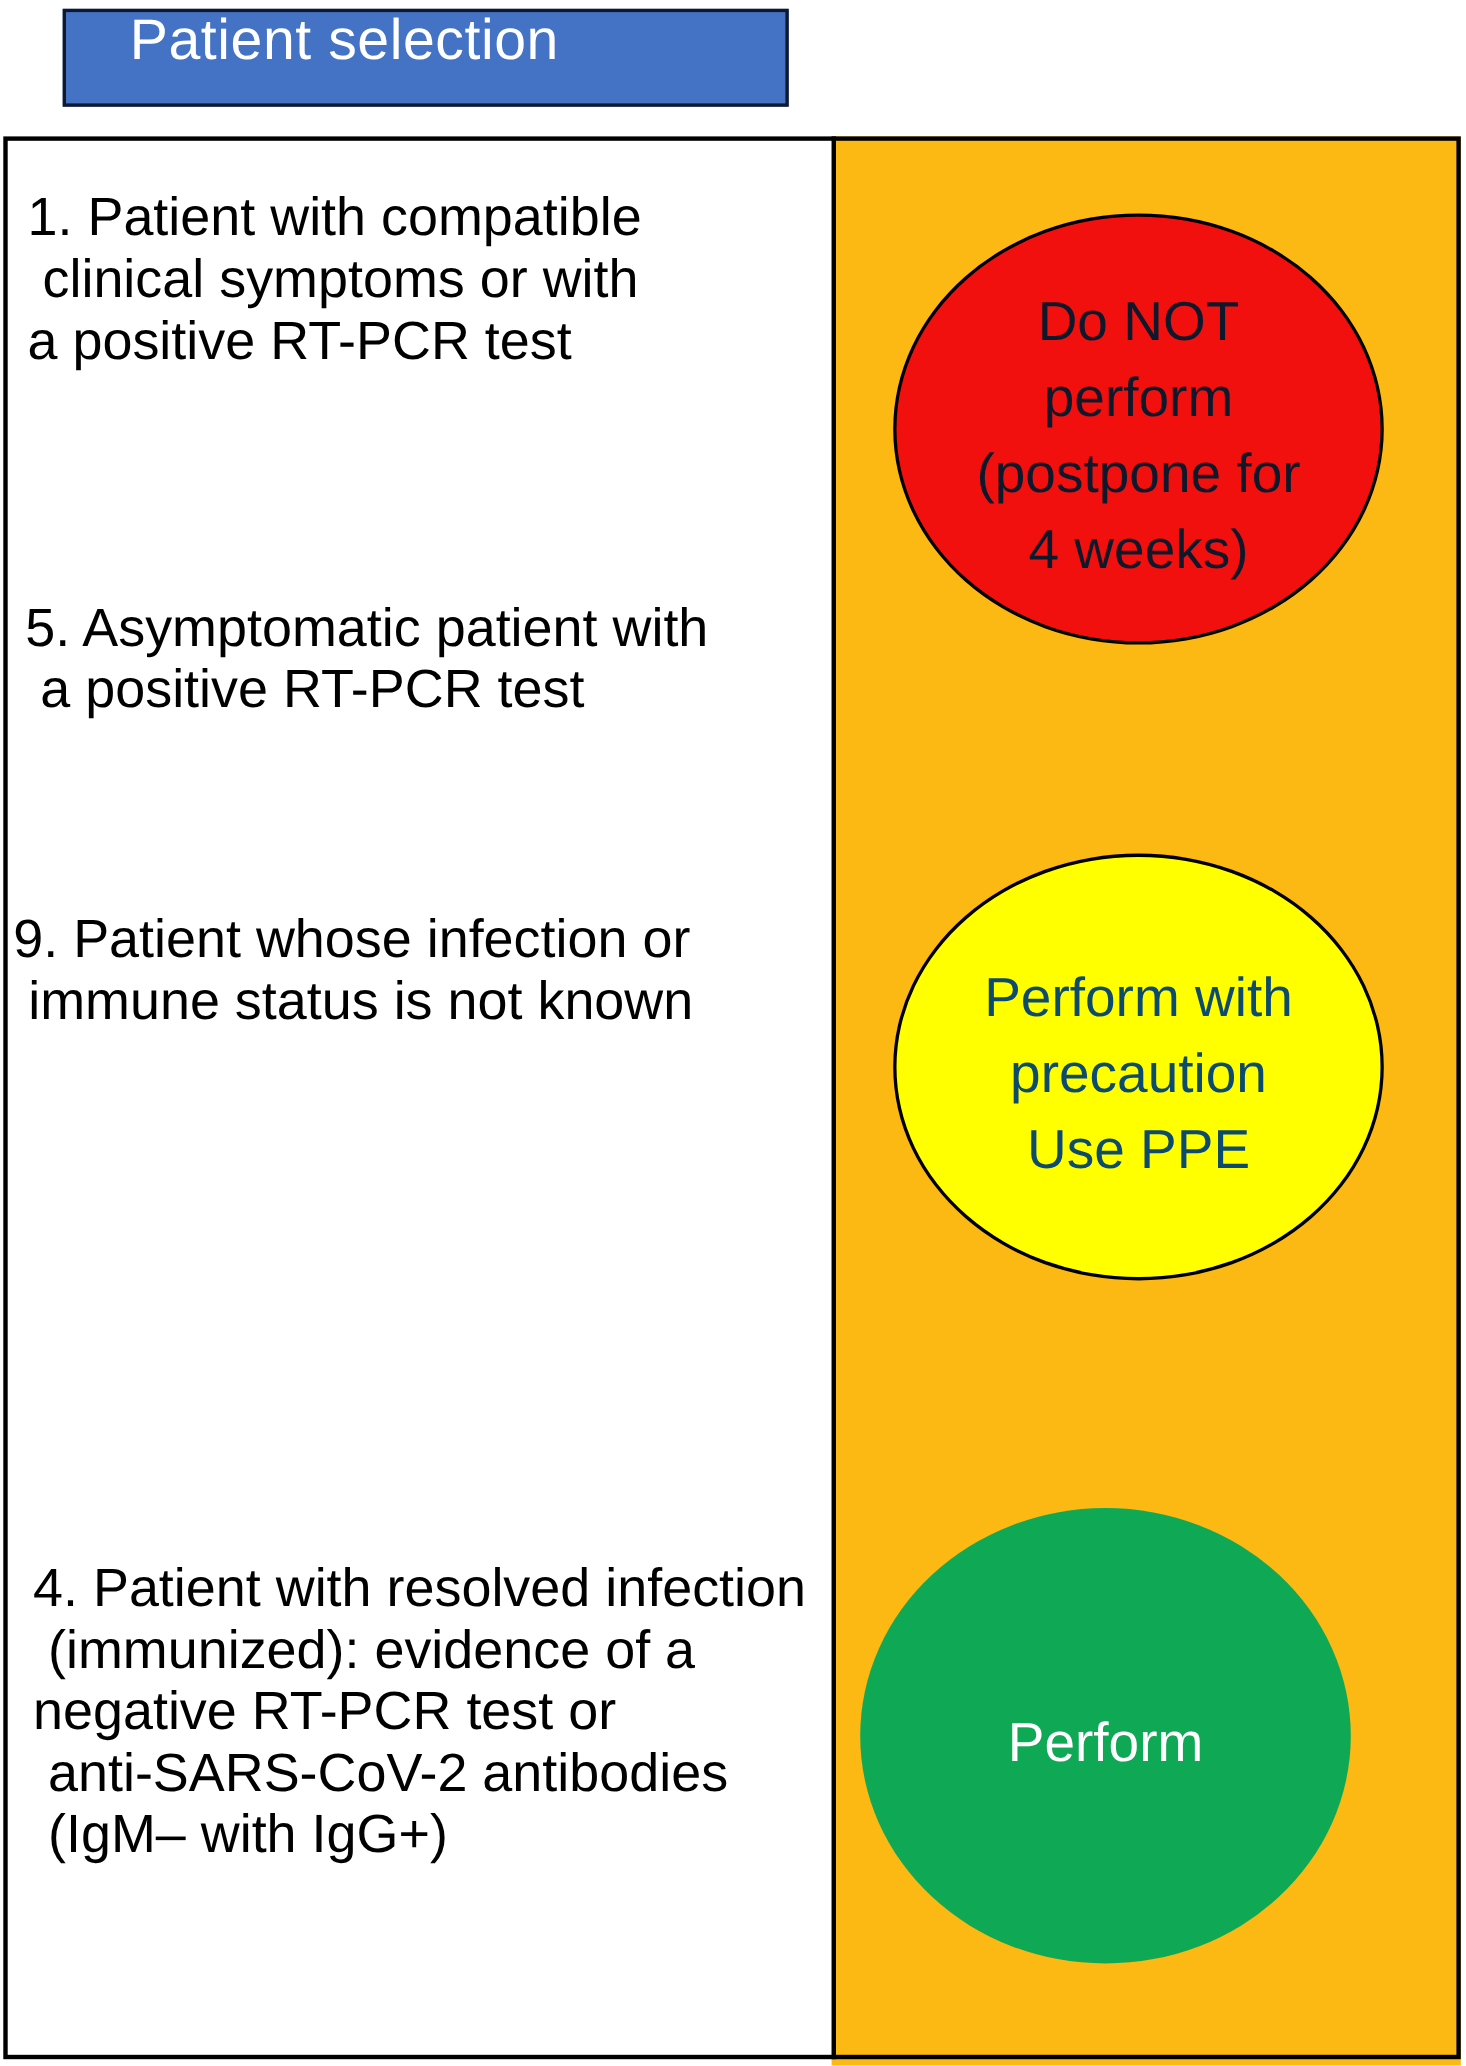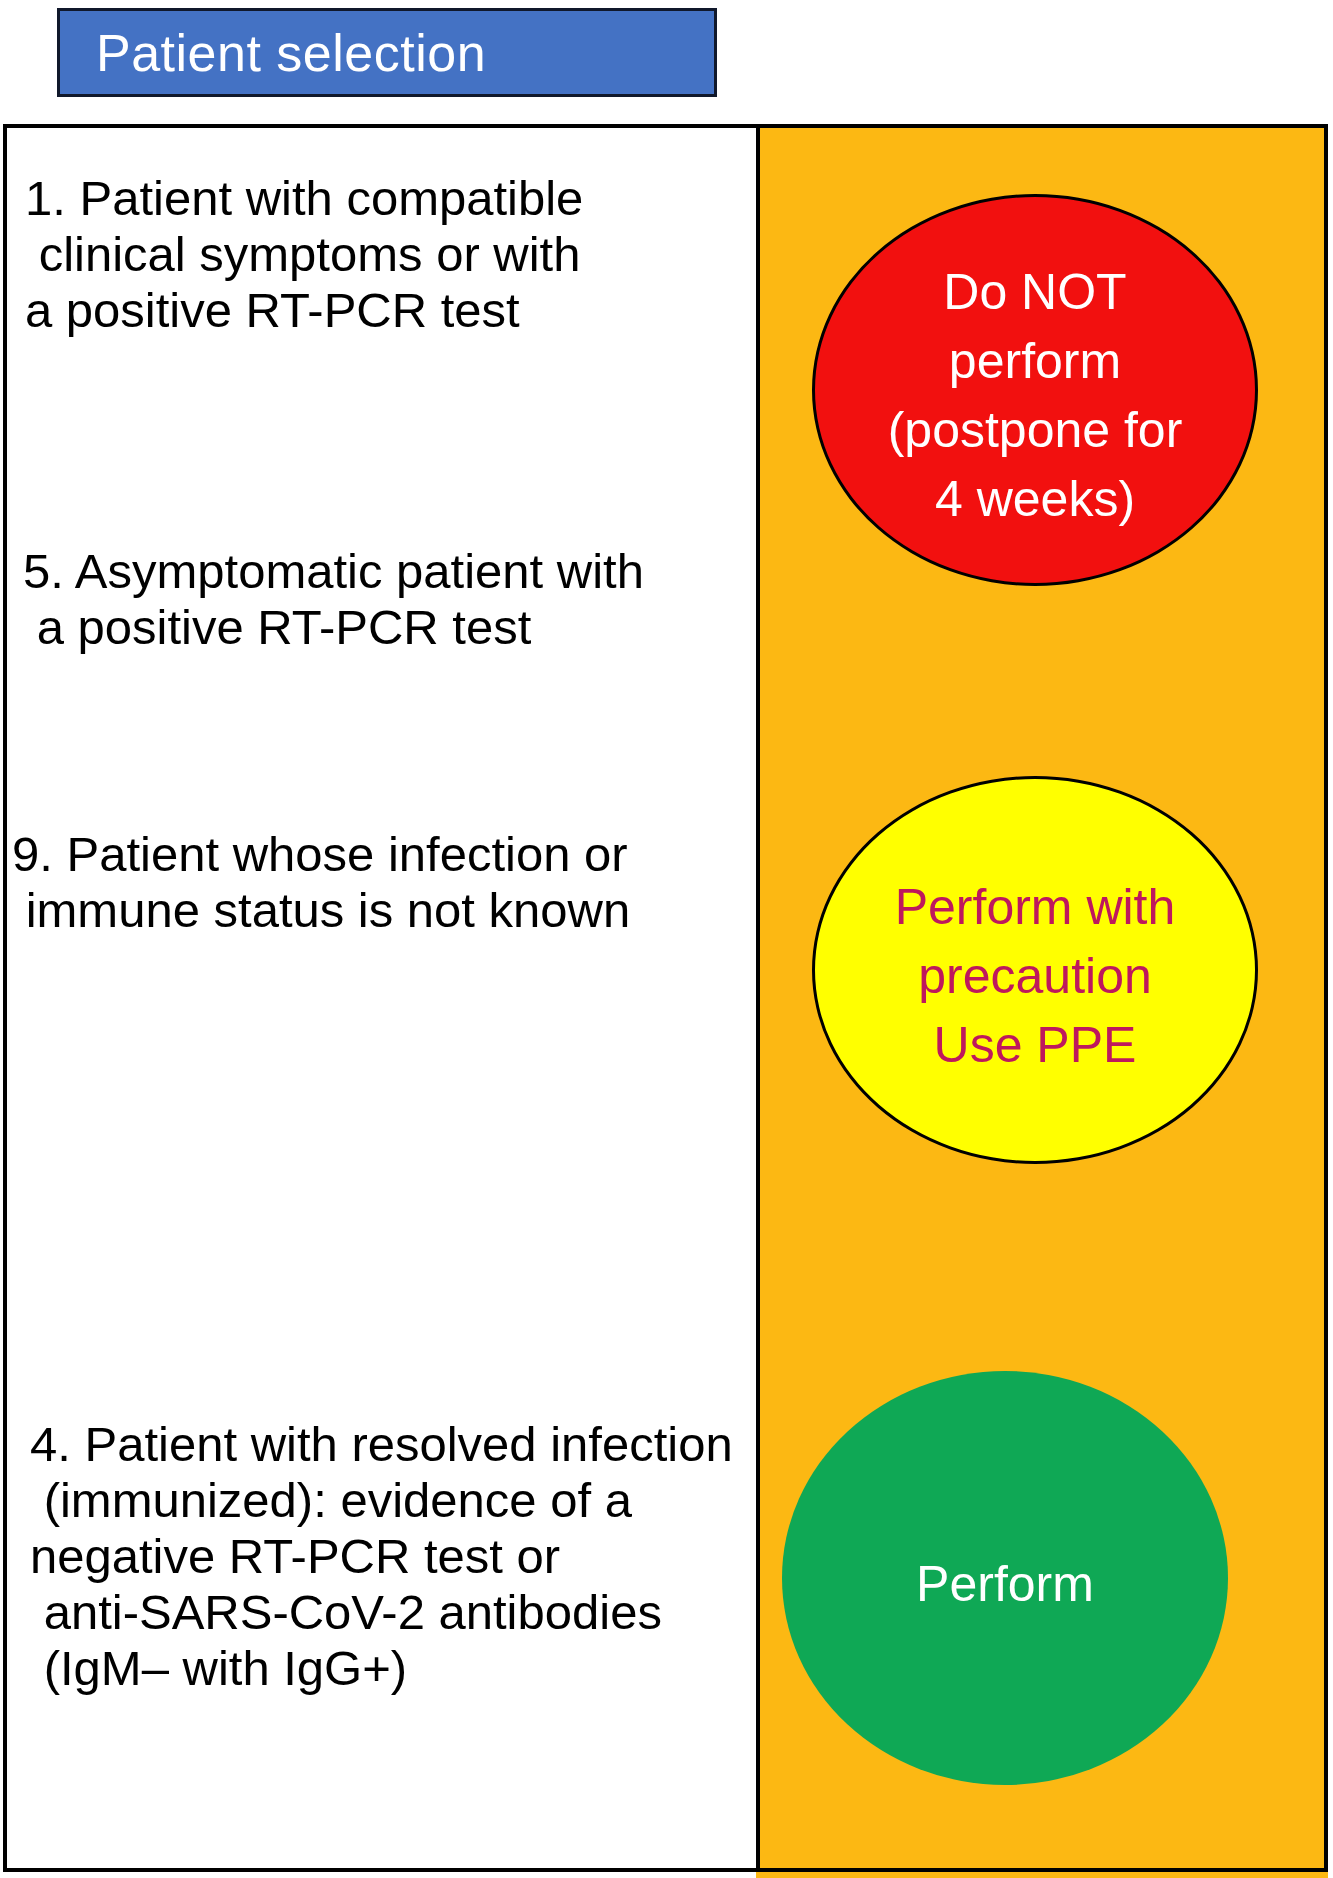--- a/index.html
+++ b/index.html
@@ -3,21 +3,21 @@
 <meta charset="utf-8">
 <style>
   html,body{margin:0;padding:0;background:#ffffff;}
   .canvas{
     position:relative;width:1333px;height:1878px;overflow:hidden;background:#ffffff;
     font-family:"Liberation Sans","DejaVu Sans",sans-serif;
   }
   .title-box{
     position:absolute;left:57px;top:8px;width:660px;height:89px;
     box-sizing:border-box;border:3px solid #10182b;background:#4472c4;
-    display:flex;align-items:center;padding-left:36px;
+    display:flex;padding-left:58px;
   }
   .title-box .title-text{
     color:#ffffff;font-size:52px;line-height:1;letter-spacing:0.5px;
   }
   .orange-col{
     position:absolute;left:756px;top:124px;width:572px;height:1754px;
     z-index:1;
   }
   .main-frame{
     position:absolute;left:3px;top:124px;width:1325px;height:1748px;
@@ -64,26 +64,26 @@
   <div class="criterion crit-2">5. Asymptomatic patient with
  a positive RT-PCR test</div>
   <div class="criterion crit-3">9. Patient whose infection or
  immune status is not known</div>
   <div class="criterion crit-4">4. Patient with resolved infection
  (immunized): evidence of a
 negative RT-PCR test or
  anti-SARS-CoV-2 antibodies
  (IgM– with IgG+)</div>
 
-  <div class="outcome outcome-red bordered" style="background-color: rgb(242, 16, 15); color: #ffffff;">Do NOT
+  <div class="outcome outcome-red bordered" style="background-color: rgb(242, 16, 15); color: #0f172a;">Do NOT
 perform
 (postpone for
 4 weeks)</div>
 
-  <div class="outcome outcome-yellow bordered" style="background-color: rgb(255, 255, 0); color: #be185d;">Perform with
+  <div class="outcome outcome-yellow bordered" style="background-color: rgb(255, 255, 0); color: #0c4a6e;">Perform with
 precaution
 Use PPE</div>
 
   <div class="outcome outcome-green" style="background-color: rgb(15, 168, 85); color: rgb(255, 255, 255);">Perform</div>
 
   <div class="main-frame"></div>
   <div class="divider"></div>
 
 </div>
 

